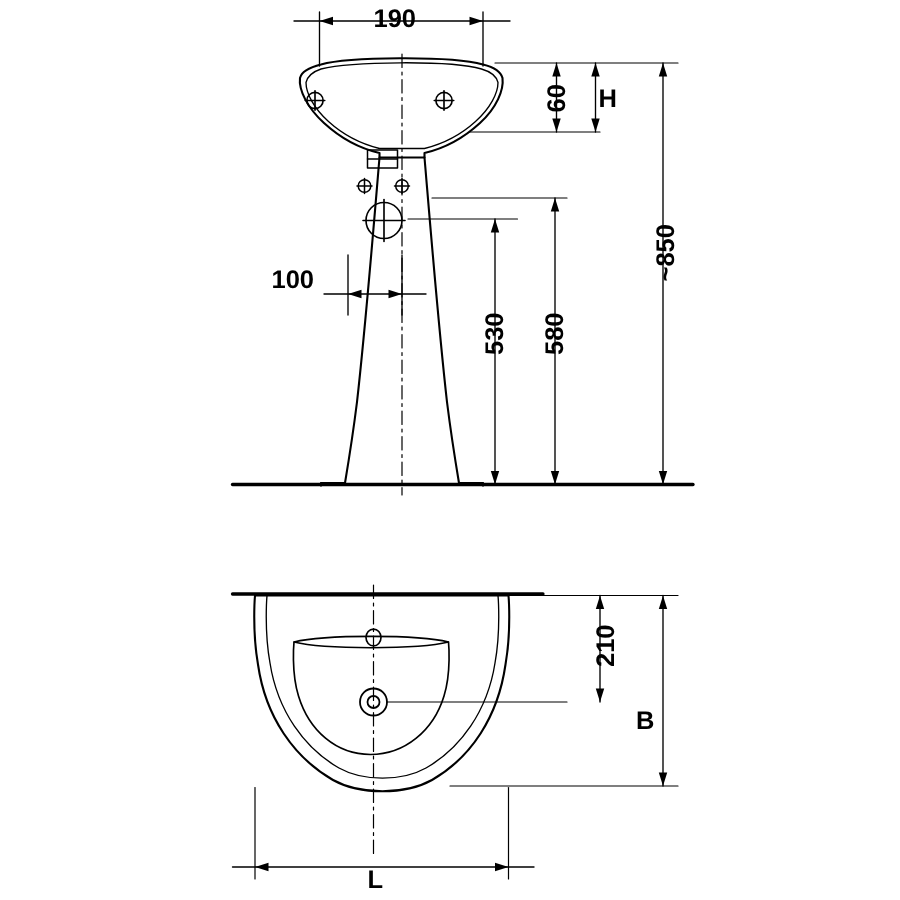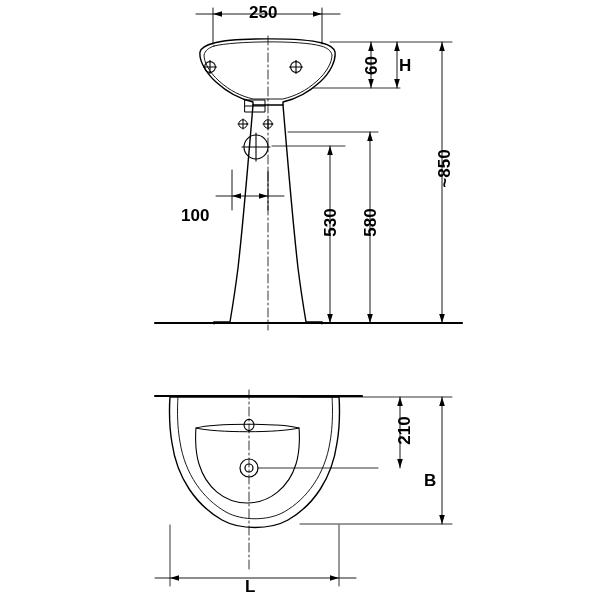--- a/index.html
+++ b/index.html
@@ -227,27 +227,27 @@
 
       <g stroke-width="0.9">
         <line x1="155" y1="578" x2="356" y2="578"></line>
         <path d="M170,578 L179,575.2 L179,580.8 Z" fill="#000000" stroke="none"></path>
         <path d="M339,578 L330,575.2 L330,580.8 Z" fill="#000000" stroke="none"></path>
       </g>
 
     </g>
   </svg>
 
-  <div class="dim-label" style="left:249px; top:4px;">250</div>
+  <div class="dim-label" style="left:249px; top:4px;">190</div>
 
   <div class="dim-label rot" style="left:358px; top:57px; width:26px; text-align:center;">60</div>
 
   <div class="dim-label" style="left:399px; top:57px;">H</div>
 
-  <div class="dim-label" style="left:181px; top:178px;margin-top:29px;">100</div>
+  <div class="dim-label" style="left:181px; top:178px;">100</div>
 
   <div class="dim-label rot" style="left:304px; top:214px; width:52px; text-align:center;">530</div>
 
   <div class="dim-label rot" style="left:344px; top:214px; width:52px; text-align:center;">580</div>
 
   <div class="dim-label rot" style="left:412px; top:160px; width:64px; text-align:center;">~850</div>
 
   <div class="dim-label rot" style="left:378px; top:422px; width:52px; text-align:center;">210</div>
 
   <div class="dim-label" style="left:424px; top:472px;">B</div>

